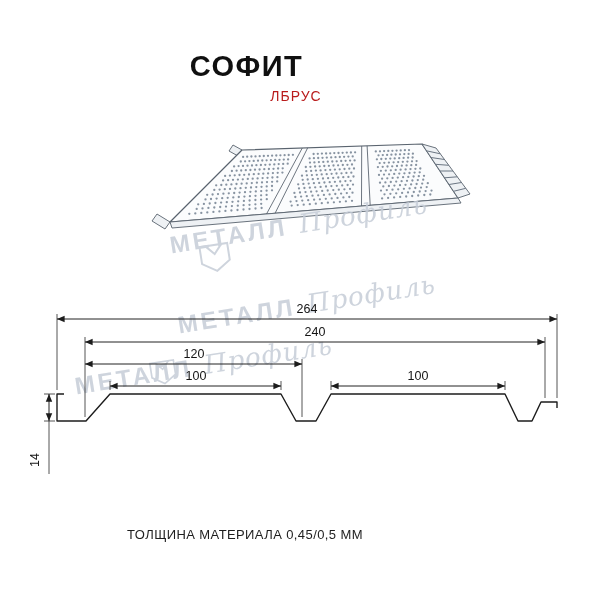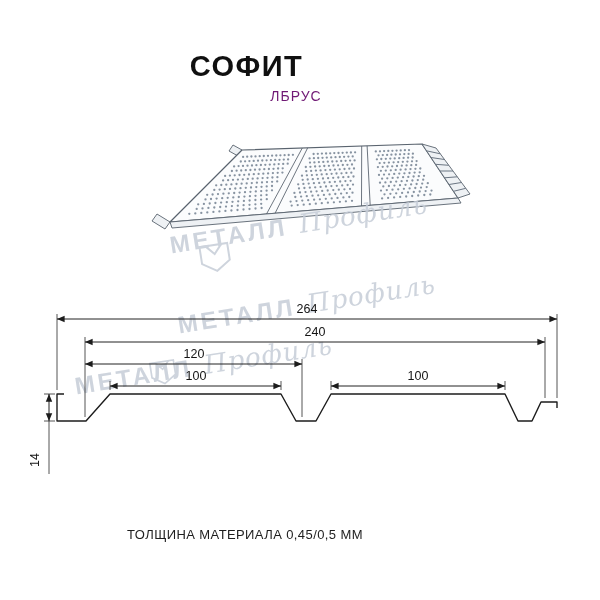--- a/index.html
+++ b/index.html
@@ -14,21 +14,21 @@
   .page-title{
     position:absolute;top:50px;left:0;width:493px;
     text-align:center;
     font-size:29px;font-weight:800;letter-spacing:1.5px;
     color:#101010;margin:0;
   }
   .page-subtitle{
     position:absolute;top:88px;left:0;width:592px;
     text-align:center;
     font-size:14px;font-weight:400;letter-spacing:1px;
-    color:#701a75;
+    color:#b91c1c;
   }
   .footer-note{
     position:absolute;top:527px;left:0;width:490px;
     text-align:center;
     font-size:13px;letter-spacing:.4px;
     color:#1e1e1e;
   }
   svg.stage{position:absolute;top:0;left:0;}
   .dim-line{stroke:#222;stroke-width:1;fill:none;}
   .ext-line{stroke:#2a2a2a;stroke-width:.8;fill:none;}

